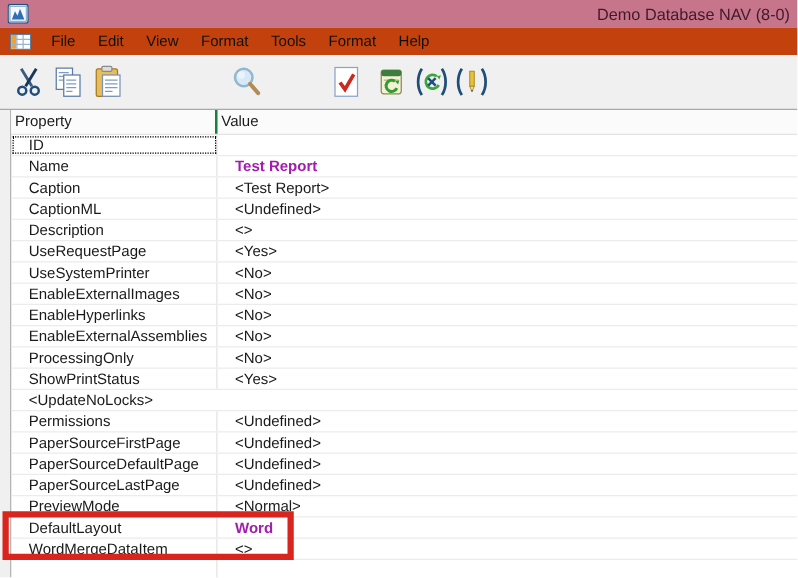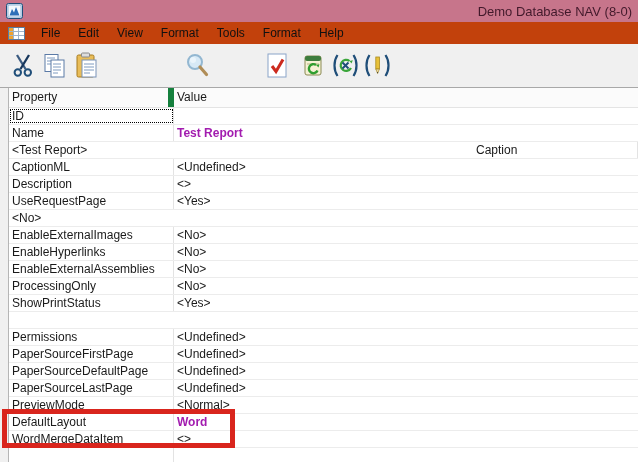--- a/index.html
+++ b/index.html
@@ -38,24 +38,24 @@
   .ml50{margin-left:50px}.ml6{margin-left:6px}
   
   .table-area{position:absolute;top:88px;left:0;right:0;bottom:0;background:#ffffff;}
   .gutter{
     position:absolute;left:0;top:0;bottom:0;width:8px;background:#f0f0f0;
     border-right:1px solid #b5b5b5;
   }
   .grid{position:absolute;left:9px;top:0;right:0;bottom:0;font-size:12px;color:#1a1a1a;}
   .header-row{display:flex;height:19px;background:#fbfbfb;border-bottom:1px solid #e4e4e4;}
   .header-row .hcell{line-height:18px;padding-left:3px;box-sizing:border-box;}
-  .hcell.prop{width:165px;border-right:6px solid #15803d;}
+  .hcell.prop{width:165px;border-right:2px solid #15803d;}
   .hcell.val{flex:1;}
   .row{display:flex;height:17px;border-bottom:1px solid #ececec;box-sizing:border-box;}
-  .cell{line-height:16px;padding-left:3px;box-sizing:border-box;white-space:nowrap;overflow:hidden;}
+  .cell{line-height:16px;padding-left:14px;box-sizing:border-box;white-space:nowrap;overflow:hidden;}
   .cell.prop{width:165px;border-right:1px solid #e3e3e3;}
   .cell.val{flex:1;}
   .cell.val.bold{font-weight:bold;color:#a21caf;}
   .cell.prop.focused{outline:1px dotted #000;outline-offset:-2px;}
   .filler-row{display:flex;height:15px;}
   .filler-row .fprop{width:165px;border-right:1px solid #e3e3e3;box-sizing:border-box;}
   
   .red-box{
     position:absolute;left:2px;top:409px;width:223px;height:29px;
     border:5px solid #d9251d;z-index:6;pointer-events:none;
@@ -183,40 +183,41 @@
     <div class="cell prop focused">ID</div>
     <div class="cell val"></div>
   </div>
 
   <div class="row">
     <div class="cell prop">Name</div>
     <div class="cell val bold">Test Report</div>
   </div>
 
   <div class="row">
+    <div class="cell prop">Caption</div>
     <div class="cell val">&lt;Test Report&gt;</div>
-    <div class="cell prop">Caption</div>
   </div>
 
   <div class="row">
     <div class="cell prop">CaptionML</div>
     <div class="cell val">&lt;Undefined&gt;</div>
   </div>
 
   <div class="row">
     <div class="cell prop">Description</div>
     <div class="cell val">&lt;&gt;</div>
   </div>
 
   <div class="row">
     <div class="cell prop">UseRequestPage</div>
     <div class="cell val">&lt;Yes&gt;</div>
   </div>
 
   <div class="row">
+    <div class="cell prop">UseSystemPrinter</div>
     <div class="cell val">&lt;No&gt;</div>
   </div>
 
   <div class="row">
     <div class="cell prop">EnableExternalImages</div>
     <div class="cell val">&lt;No&gt;</div>
   </div>
 
   <div class="row">
     <div class="cell prop">EnableHyperlinks</div>
@@ -232,20 +233,21 @@
     <div class="cell prop">ProcessingOnly</div>
     <div class="cell val">&lt;No&gt;</div>
   </div>
 
   <div class="row">
     <div class="cell prop">ShowPrintStatus</div>
     <div class="cell val">&lt;Yes&gt;</div>
   </div>
 
   <div class="row">
+    <div class="cell val">&lt;UpdateNoLocks&gt;</div>
   </div>
 
   <div class="row">
     <div class="cell prop">Permissions</div>
     <div class="cell val">&lt;Undefined&gt;</div>
   </div>
 
   <div class="row">
     <div class="cell prop">PaperSourceFirstPage</div>
     <div class="cell val">&lt;Undefined&gt;</div>

